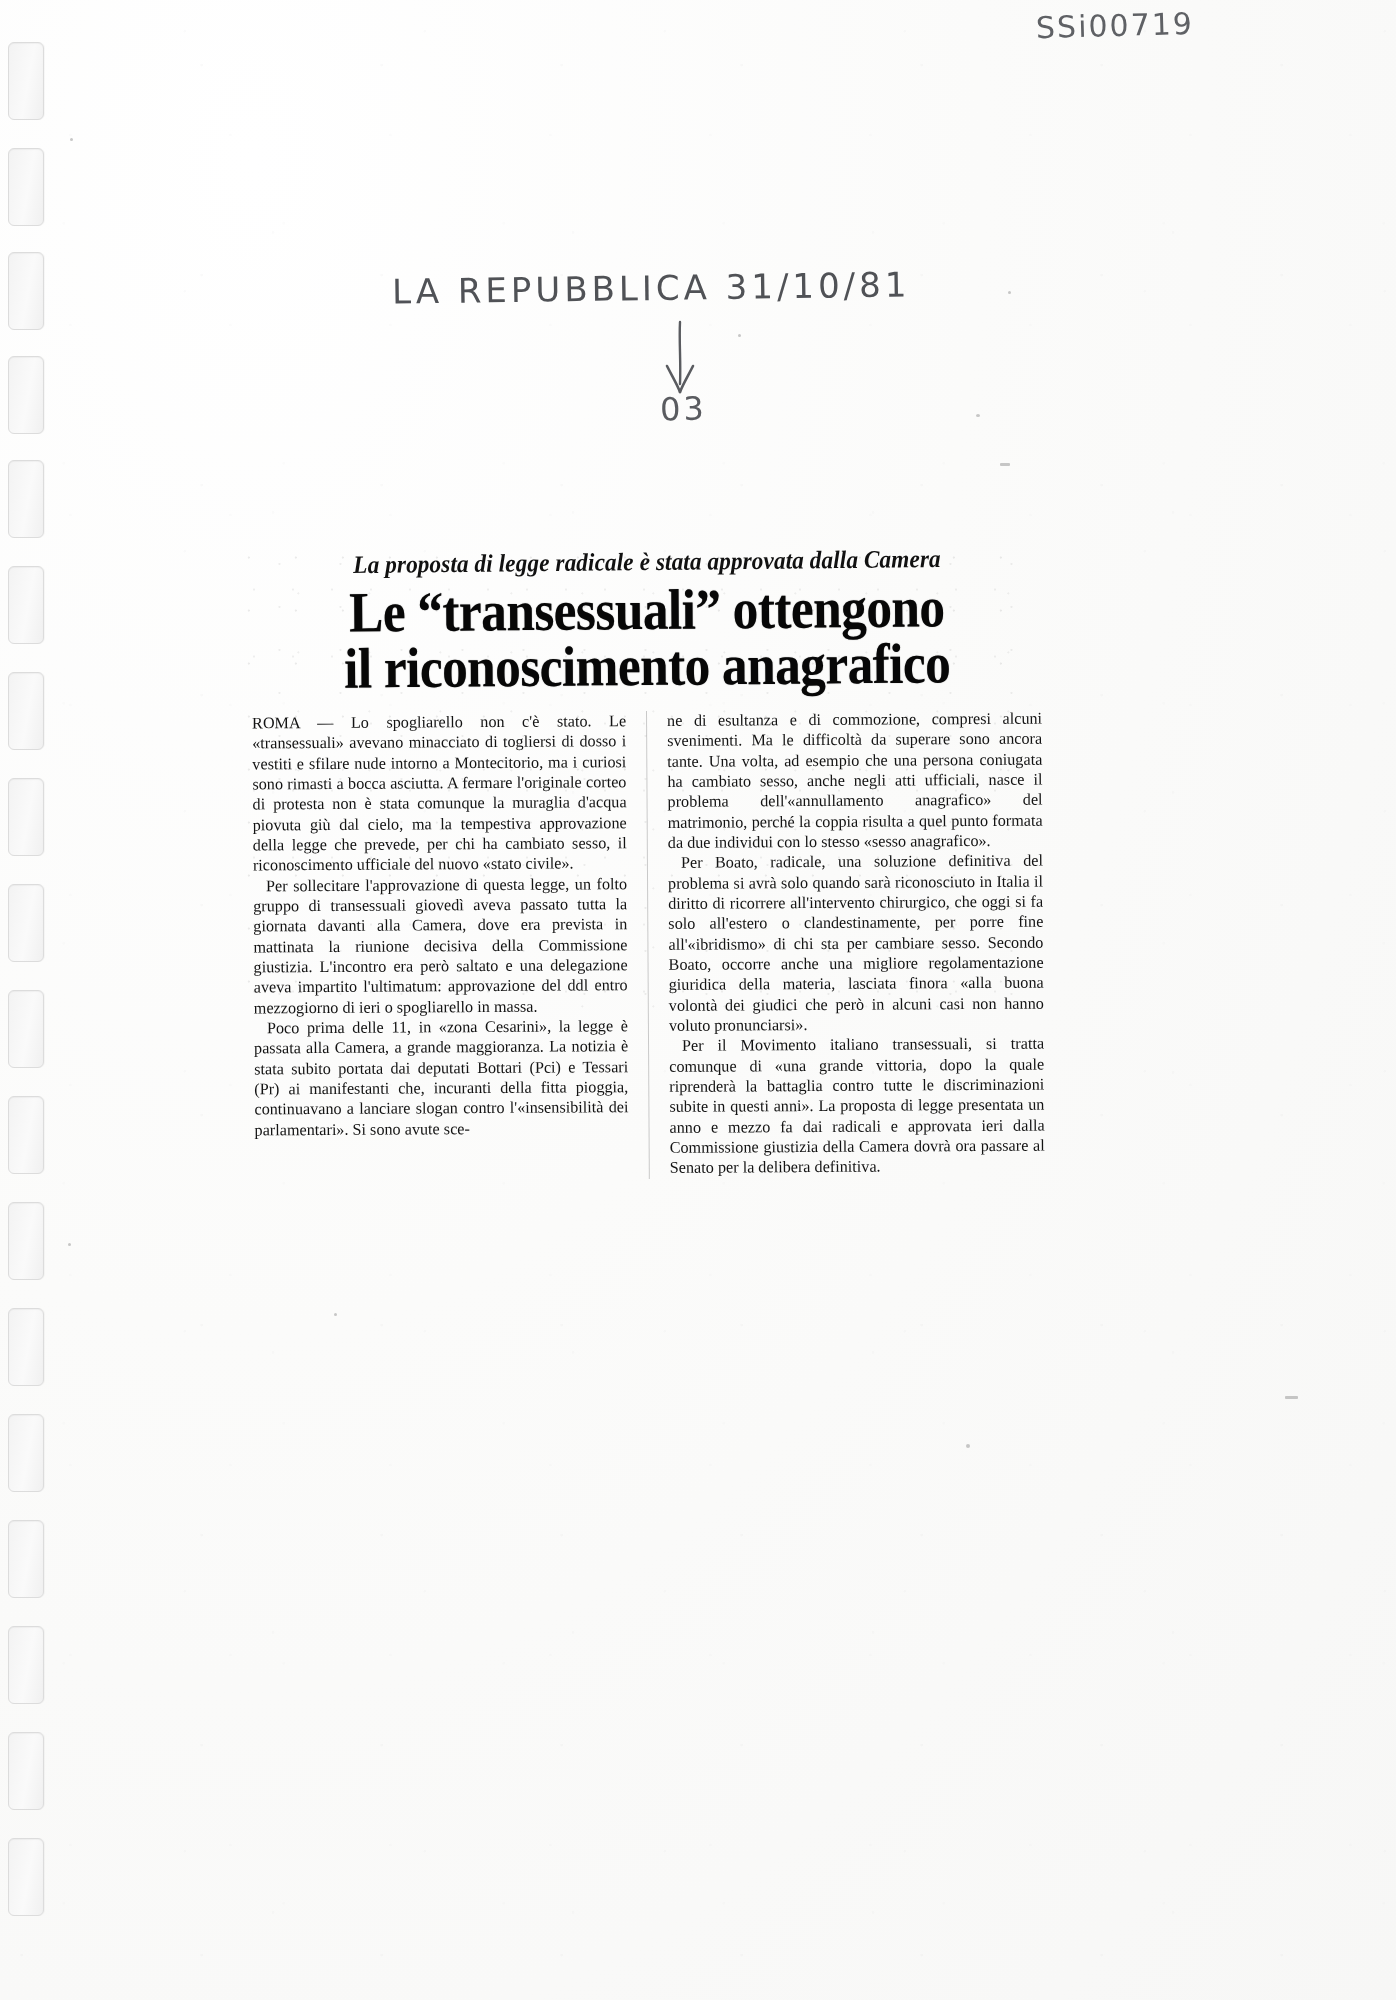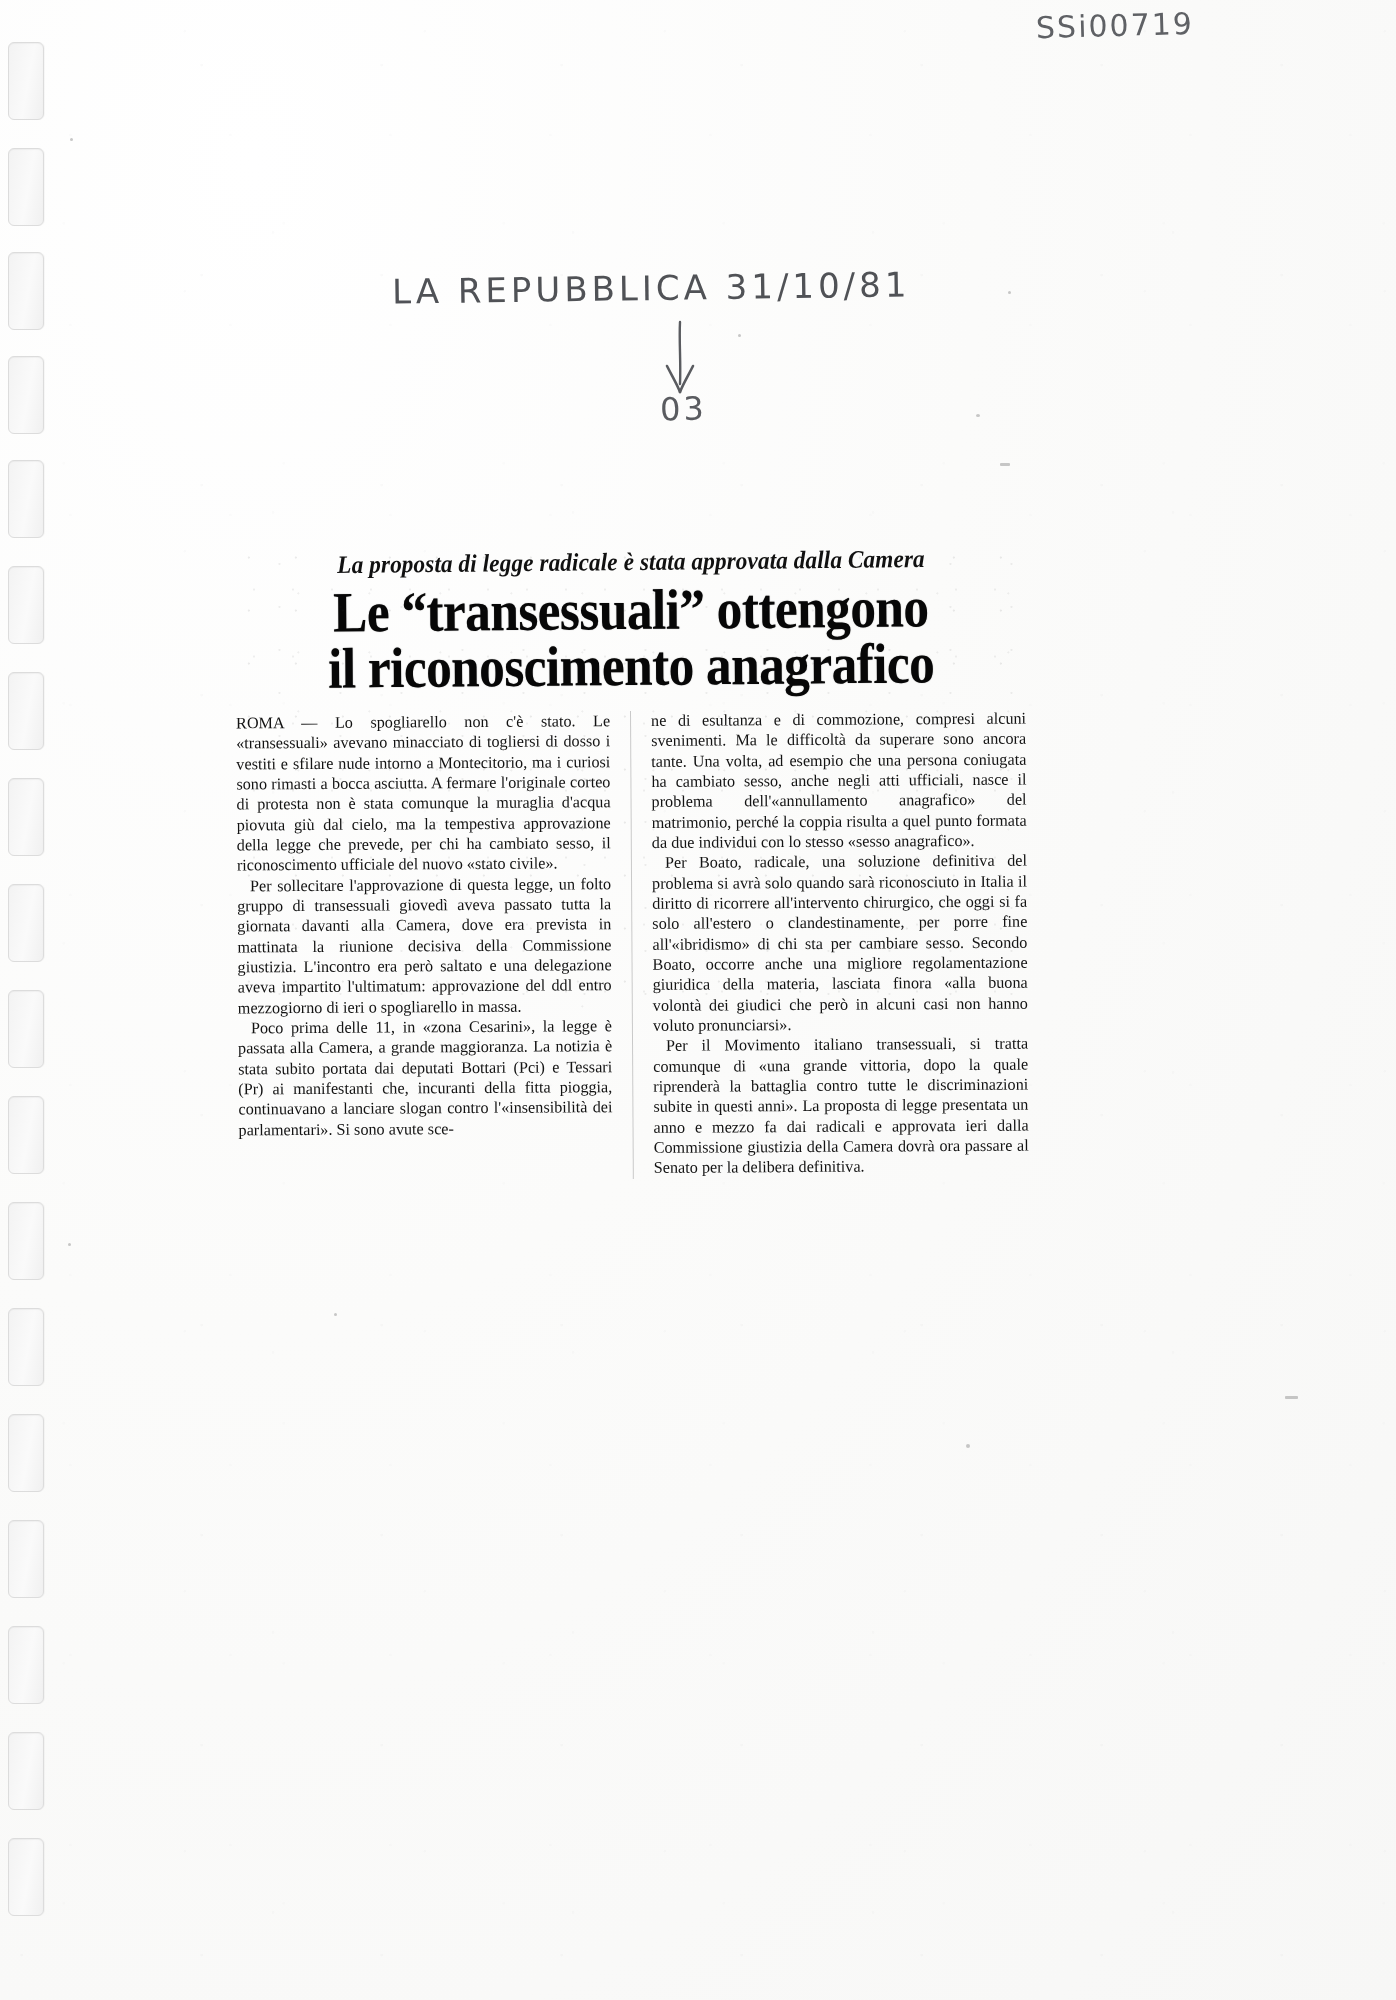--- a/index.html
+++ b/index.html
@@ -64,21 +64,21 @@
   #page-number-hand{
     position:absolute;left:660px;top:390px;
     font-size:32px;
     letter-spacing:3px;
     transform:rotate(-2deg);
     opacity:.85;
   }
   
   #clipping{
     position:absolute;
-    left:236px;top:548px;
+    left:252px;top:548px;
     width:790px;
     color:#161616;
   }
   #kicker{
     font-family:"Liberation Serif", serif;
     font-style:italic;
     font-weight:700;
     font-size:25px;
     text-align:center;
     letter-spacing:.1px;

